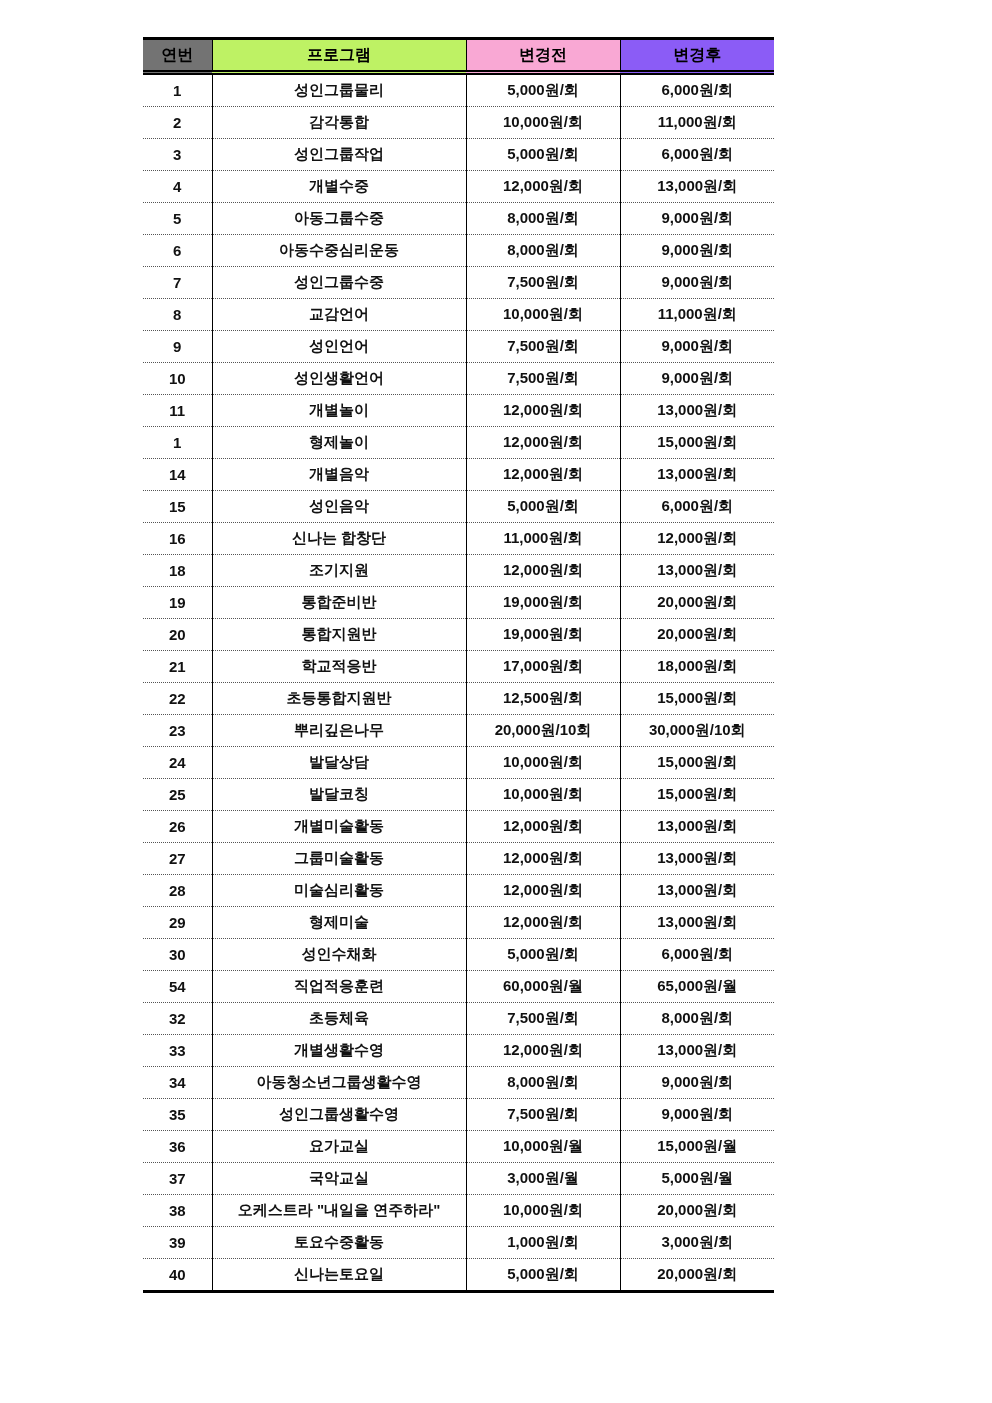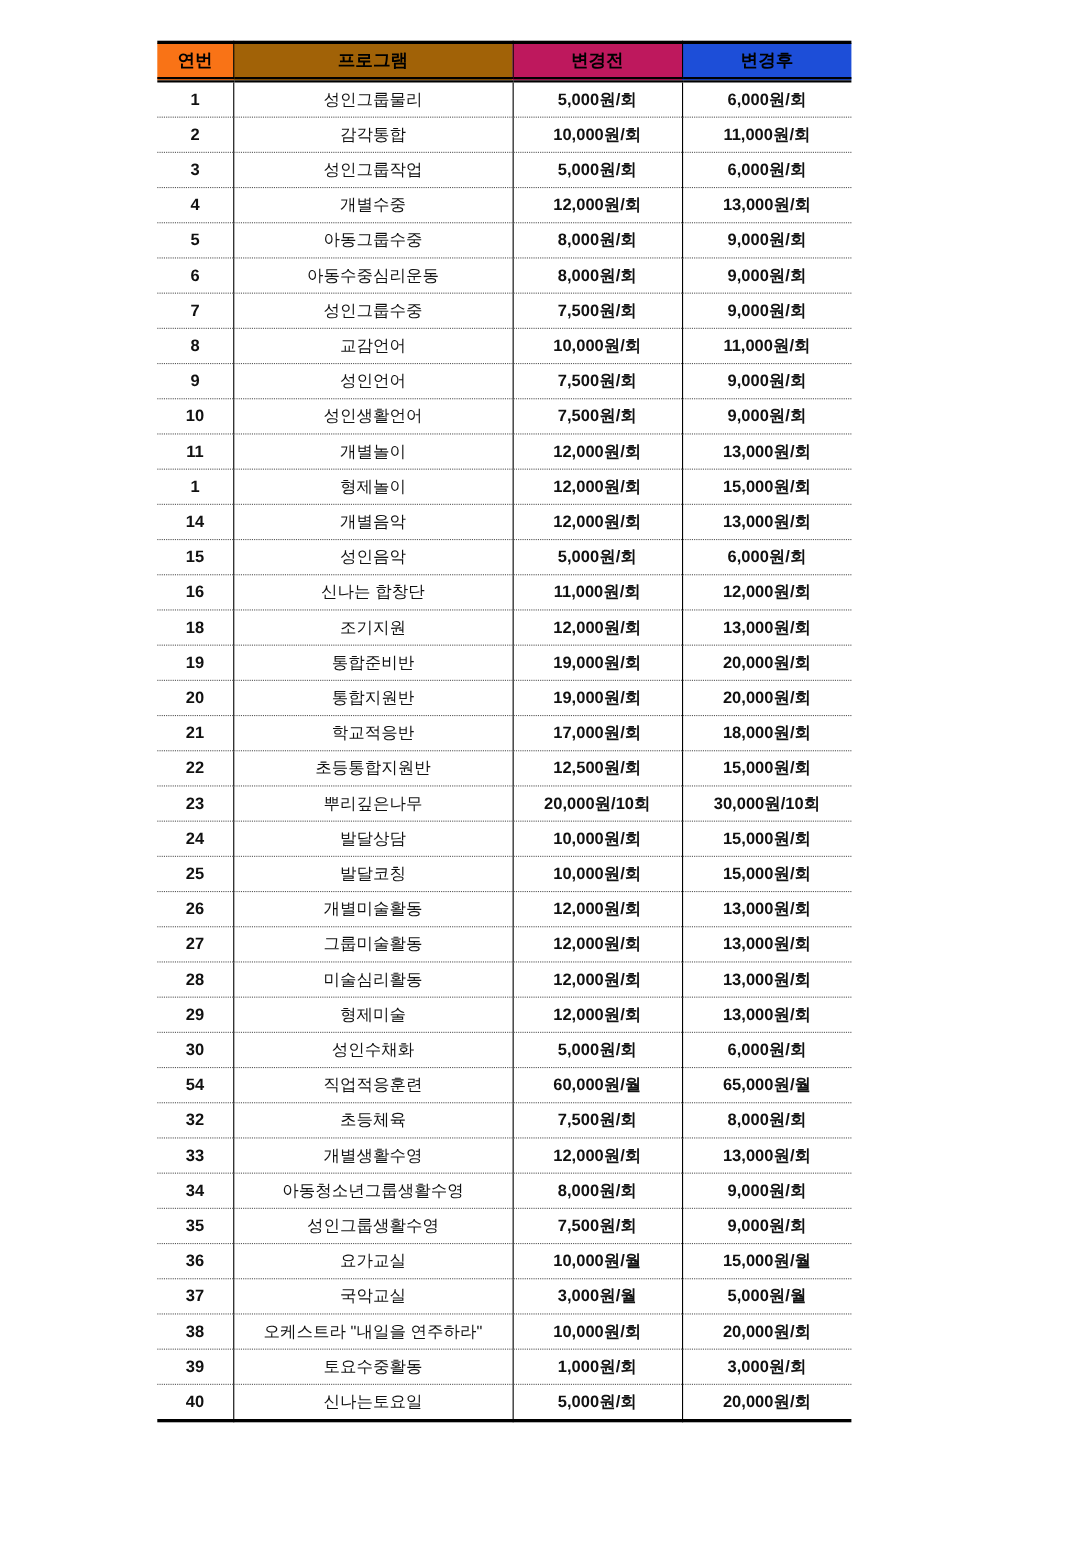--- a/index.html
+++ b/index.html
@@ -55,40 +55,40 @@
   table.price-table td:not(:first-child) {
     border-left: 1px solid #000000;
   }
   table.price-table tbody tr + tr td {
     border-top: 1px dotted #555555;
   }
   td.c-no, td.c-before, td.c-after {
     font-weight: bold;
   }
   td.c-program {
-    font-weight: normal;
+    font-weight: bold;
   }
 </style>
 </head>
 <body>
 
 <div class="page">
   <table class="price-table">
     <colgroup>
       <col class="c1">
         <col class="c2">
         <col class="c3">
         <col class="c4">
     </colgroup>
     <thead>
       <tr>
-        <th style="background: #f97316;">연번</th>
-        <th style="background: #a16207;">프로그램</th>
-        <th style="background: #be185d; margin-left: 19px;">변경전</th>
-        <th style="background: #1d4ed8;">변경후</th>
+        <th style="background: #737373;">연번</th>
+        <th style="background: #bef264;">프로그램</th>
+        <th style="background: #f9a8d4; margin-left: 19px;">변경전</th>
+        <th style="background: #8b5cf6;">변경후</th>
       </tr>
     </thead>
     <tbody>
         <tr>
     <td class="c-no">1</td>
     <td class="c-program">성인그룹물리</td>
     <td class="c-before">5,000원/회</td>
     <td class="c-after">6,000원/회</td>
   </tr>
         <tr>

